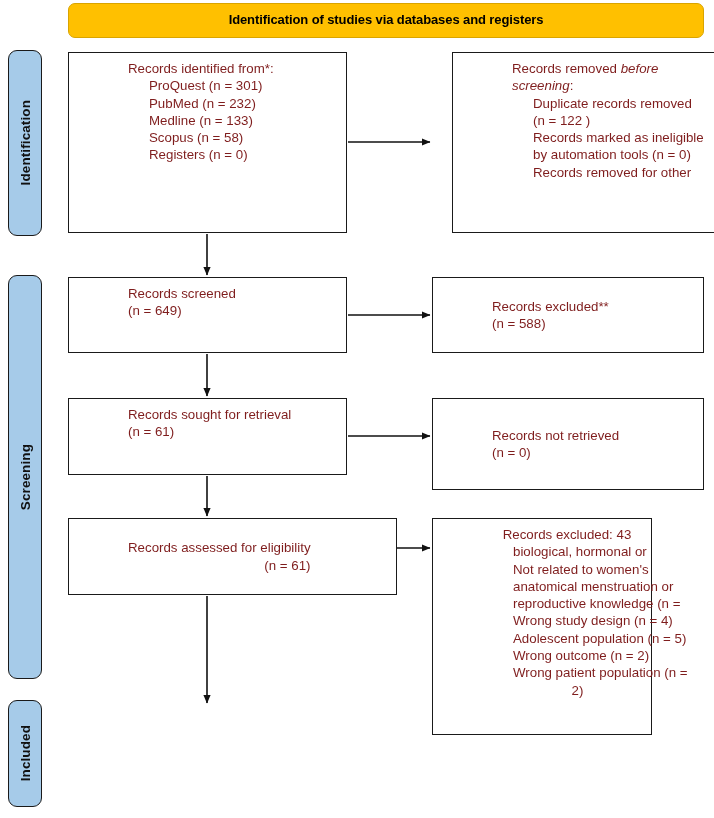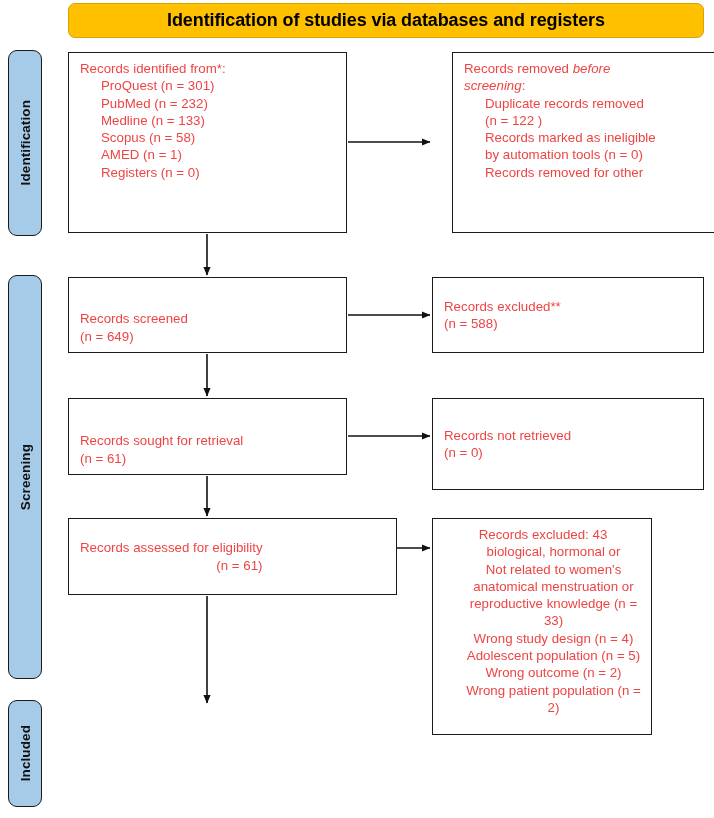--- a/index.html
+++ b/index.html
@@ -30,21 +30,21 @@
     height: 35px;
     background: #FFC000;
     border: 1px solid #d9a400;
     border-radius: 7px;
     box-sizing: border-box;
     display: flex;
     align-items: center;
     justify-content: center;
   }
   .banner-text {
-    font-size: 18px;
+    font-size: 13px;
     font-weight: bold;
     letter-spacing: -0.1px;
     color: #000;
     text-align: center;
     line-height: 1.1;
   }
   
   .stage {
     position: absolute;
     left: 8px;
@@ -74,32 +74,33 @@
   .box {
     position: absolute;
     background: #ffffff;
     border: 1.7px solid #1a1a1a;
     box-sizing: border-box;
     padding: 7px 9px 7px 11px;
   }
   .box-body {
     font-size: 13.3px;
     line-height: 1.30;
-    color: #ef4444;
+    color: #7f1d1d;
+    margin-left: 48px;
   }
   .box-body .ln { white-space: nowrap; }
   .box-body .ind { padding-left: 21px; }
   .box-body em { font-style: italic; }
 
   
   #box-identified      { left: 68px;  top: 52px;  width: 279px; height: 181px; }
   #box-removed         { left: 452px; top: 52px;  width: 296px; height: 181px; }
-  #box-screened        { left: 68px;  top: 277px; width: 279px; height: 76px;  display:flex; align-items:flex-end; }
+  #box-screened        { left: 68px;  top: 277px; width: 279px; height: 76px;  display:flex; align-items:flex-start; }
   #box-excluded        { left: 432px; top: 277px; width: 272px; height: 76px;  display:flex; align-items:center; }
-  #box-sought          { left: 68px;  top: 398px; width: 279px; height: 77px;  display:flex; align-items:flex-end; }
+  #box-sought          { left: 68px;  top: 398px; width: 279px; height: 77px;  display:flex; align-items:flex-start; }
   #box-not-retrieved   { left: 432px; top: 398px; width: 272px; height: 92px;  display:flex; align-items:center; }
   #box-assessed        { left: 68px;  top: 518px; width: 329px; height: 77px;  display:flex; align-items:center;text-align:right; }
   #box-excluded-reasons{ left: 432px; top: 518px; width: 220px; height: 217px; text-align: center; }
   #box-included        { left: 68px;  top: 705px; width: 277px; height: 103px; display:flex; align-items:center; }
 
   
   #connectors {
     position: absolute;
     left: 0; top: 0;
     width: 714px; height: 818px;
@@ -149,21 +150,20 @@
     <span class="stage-text">Included</span>
   </div>
 
   <div class="box" id="box-identified">
     <div class="box-body">
       <div class="ln">Records identified from*:</div>
       <div class="ln ind">ProQuest (n = 301)</div>
       <div class="ln ind">PubMed (n = 232)</div>
       <div class="ln ind">Medline (n = 133)</div>
       <div class="ln ind">Scopus (n = 58)</div>
-      <div class="ln ind">AMED (n = 1)</div>
       <div class="ln ind">Registers (n = 0)</div>
     </div>
   </div>
 
   <div class="box" id="box-removed">
     <div class="box-body">
       <div class="ln"><span>Records removed </span><em>before</em></div>
       <div class="ln"><em>screening</em><span>:</span></div>
       <div class="ln ind">Duplicate records removed</div>
       <div class="ln ind">(n = 122 )</div>
@@ -208,21 +208,20 @@
     </div>
   </div>
 
   <div class="box" id="box-excluded-reasons">
     <div class="box-body">
       <div class="ln">Records excluded: 43</div>
       <div class="ln ind">biological, hormonal or</div>
       <div class="ln ind">Not related to women's</div>
       <div class="ln ind">anatomical menstruation or</div>
       <div class="ln ind">reproductive knowledge (n =</div>
-      <div class="ln ind">33)</div>
       <div class="ln ind">Wrong study design (n = 4)</div>
       <div class="ln ind">Adolescent population (n = 5)</div>
       <div class="ln ind">Wrong outcome (n = 2)</div>
       <div class="ln ind">Wrong patient population (n =</div>
       <div class="ln ind">2)</div>
     </div>
   </div>
 
 
 </div>

